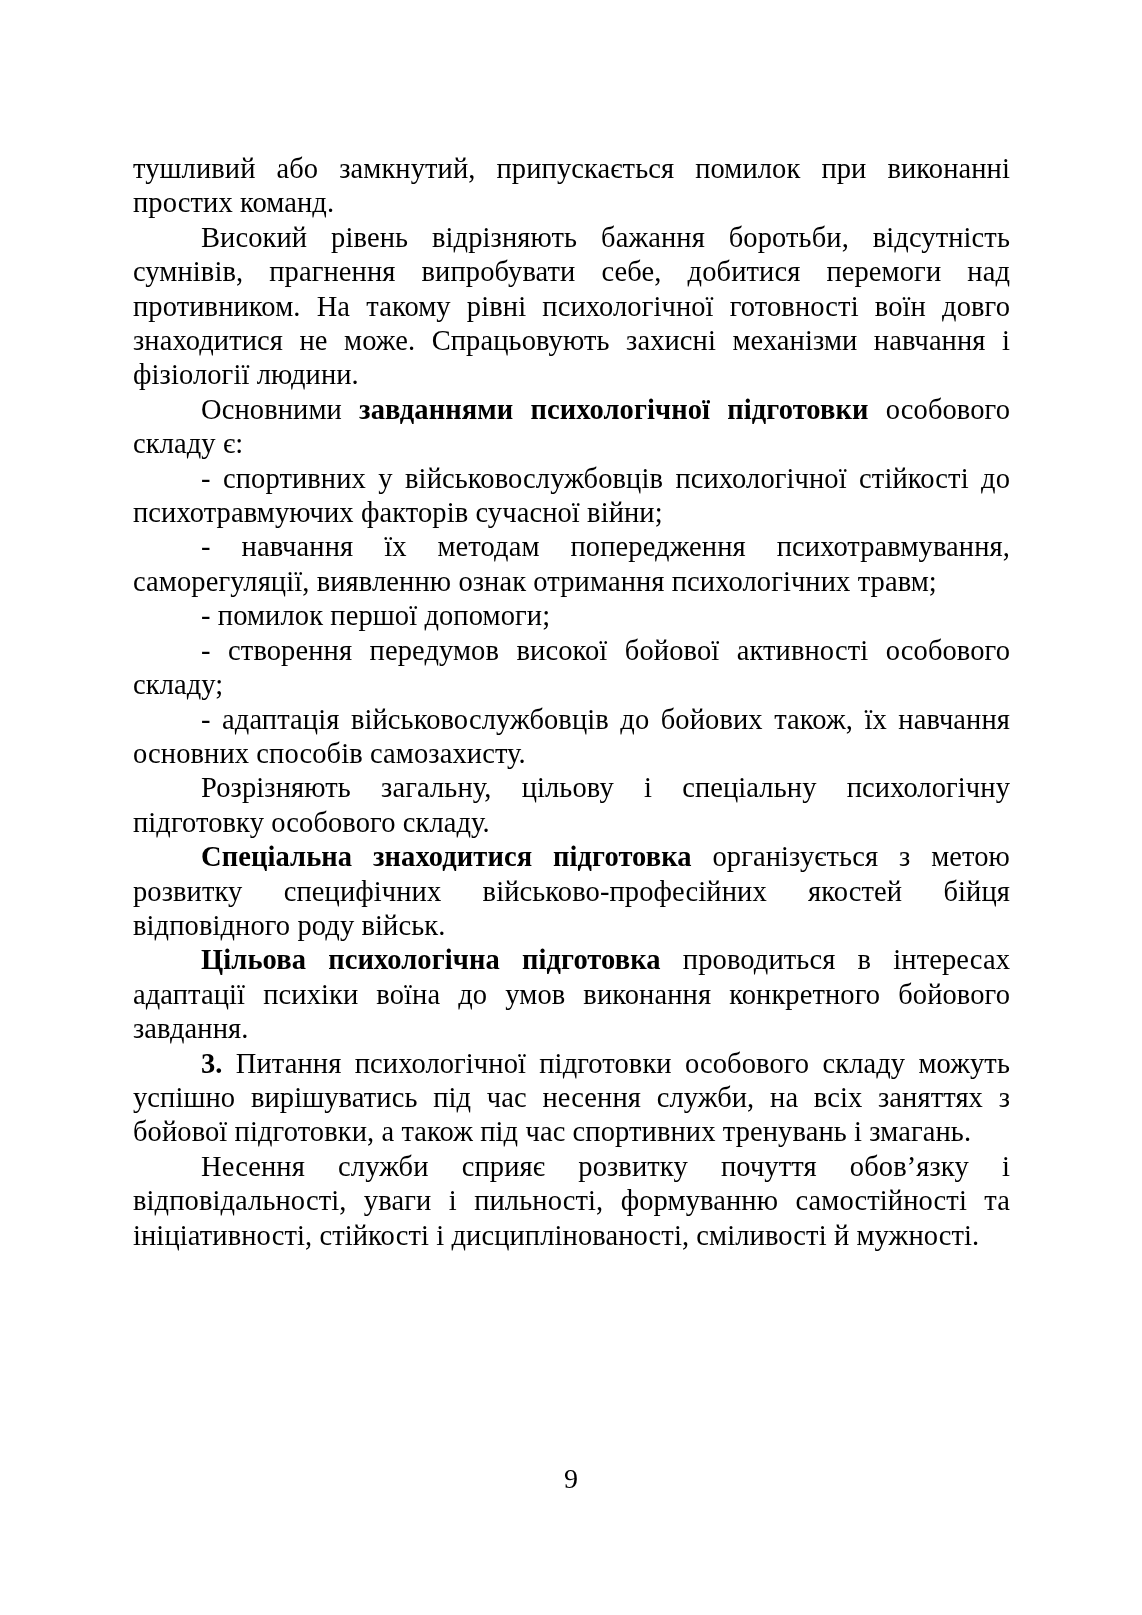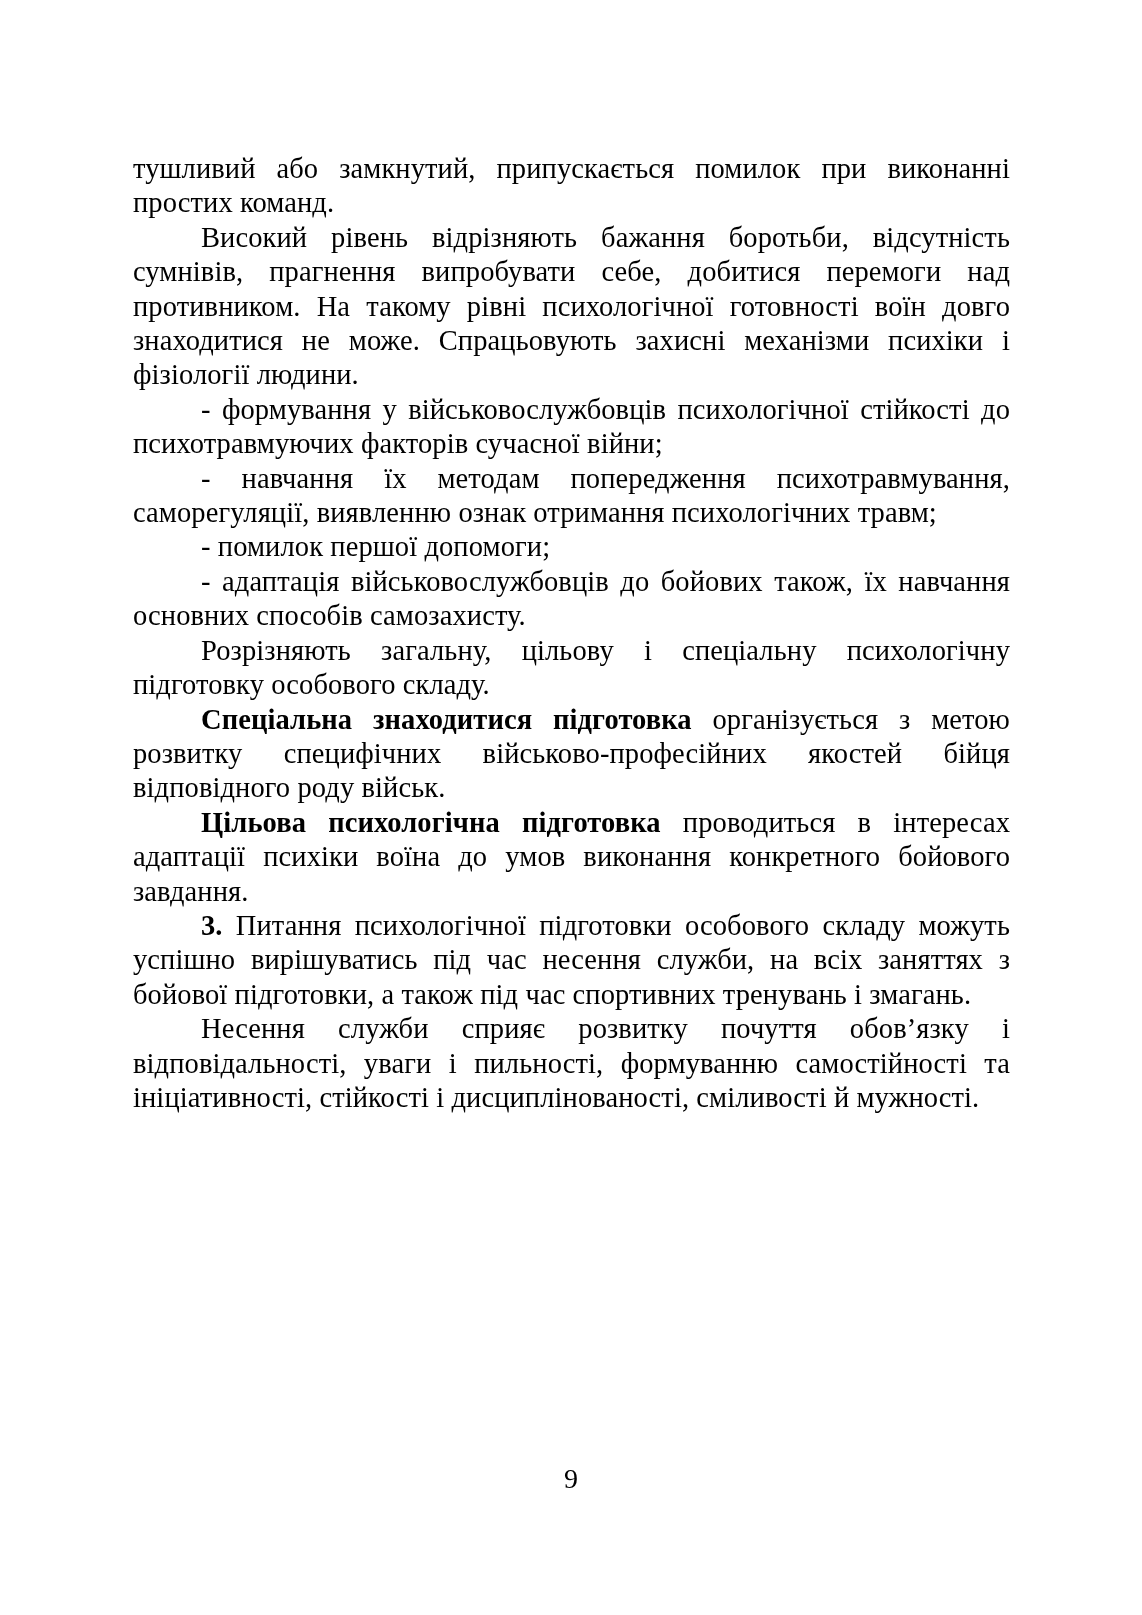--- a/index.html
+++ b/index.html
@@ -52,24 +52,26 @@
     line-height: 34px;
   }
 </style>
 </head>
 <body>
 
 <div class="page">
 
   <div class="text-block" id="body-text">
       <p class="para no-indent">тушливий або замкнутий, припускається помилок при виконанні простих команд.</p>
-      <p class="para">Високий рівень відрізняють бажання боротьби, відсутність сумнівів, прагнення випробувати себе, добитися перемоги над противником. На такому рівні психологічної готовності воїн довго знаходитися не може. Спрацьовують захисні механізми психіки і фізіології людини.</p>
-      <p class="para">- формування у військовослужбовців психологічної стійкості до психотравмуючих факторів сучасної війни;</p>
+      <p class="para">Високий рівень відрізняють бажання боротьби, відсутність сумнівів, прагнення випробувати себе, добитися перемоги над противником. На такому рівні психологічної готовності воїн довго знаходитися не може. Спрацьовують захисні механізми навчання і фізіології людини.</p>
+      <p class="para">Основними <b>завданнями психологічної підготовки</b> особового складу є:</p>
+      <p class="para">- спортивних у військовослужбовців психологічної стійкості до психотравмуючих факторів сучасної війни;</p>
       <p class="para">- навчання їх методам попередження психотравмування, саморегуляції, виявленню ознак отримання психологічних травм;</p>
       <p class="para">- помилок першої допомоги;</p>
+      <p class="para">- створення передумов високої бойової активності особового складу;</p>
       <p class="para">- адаптація військовослужбовців до бойових також, їх навчання основних способів самозахисту.</p>
       <p class="para">Розрізняють загальну, цільову і спеціальну психологічну підготовку особового складу.</p>
       <p class="para"><b>Спеціальна знаходитися підготовка</b> організується з метою розвитку специфічних військово-професійних якостей бійця відповідного роду військ.</p>
       <p class="para"><b>Цільова психологічна підготовка</b> проводиться в інтересах адаптації психіки воїна до умов виконання конкретного бойового завдання.</p>
       <p class="para"><b>3.</b> Питання психологічної підготовки особового складу можуть успішно вирішуватись під час несення служби, на всіх заняттях з бойової підготовки, а також під час спортивних тренувань і змагань.</p>
       <p class="para">Несення служби сприяє розвитку почуття обов’язку і відповідальності, уваги і пильності, формуванню самостійності та ініціативності, стійкості і дисциплінованості, сміливості й мужності.</p>
     </div>
 
   <div class="page-number">9</div>
 

